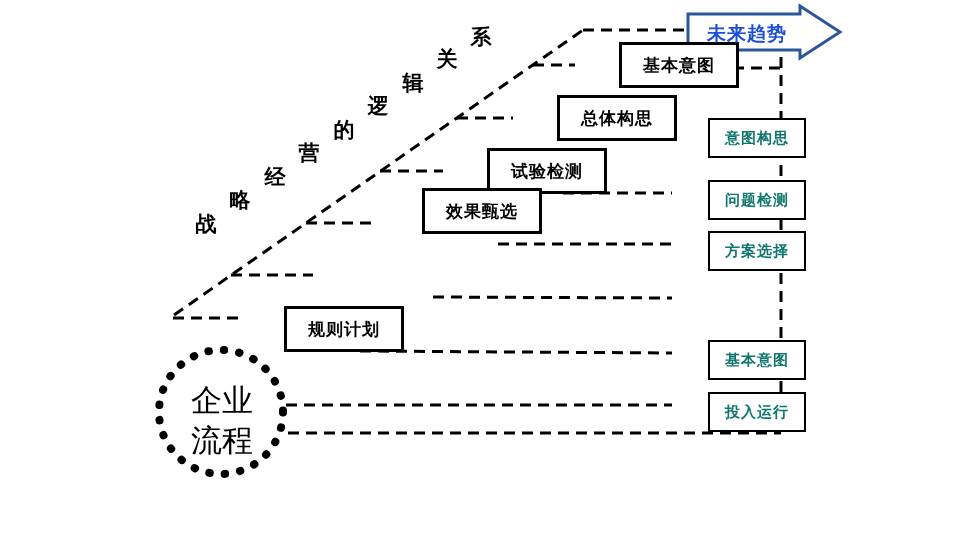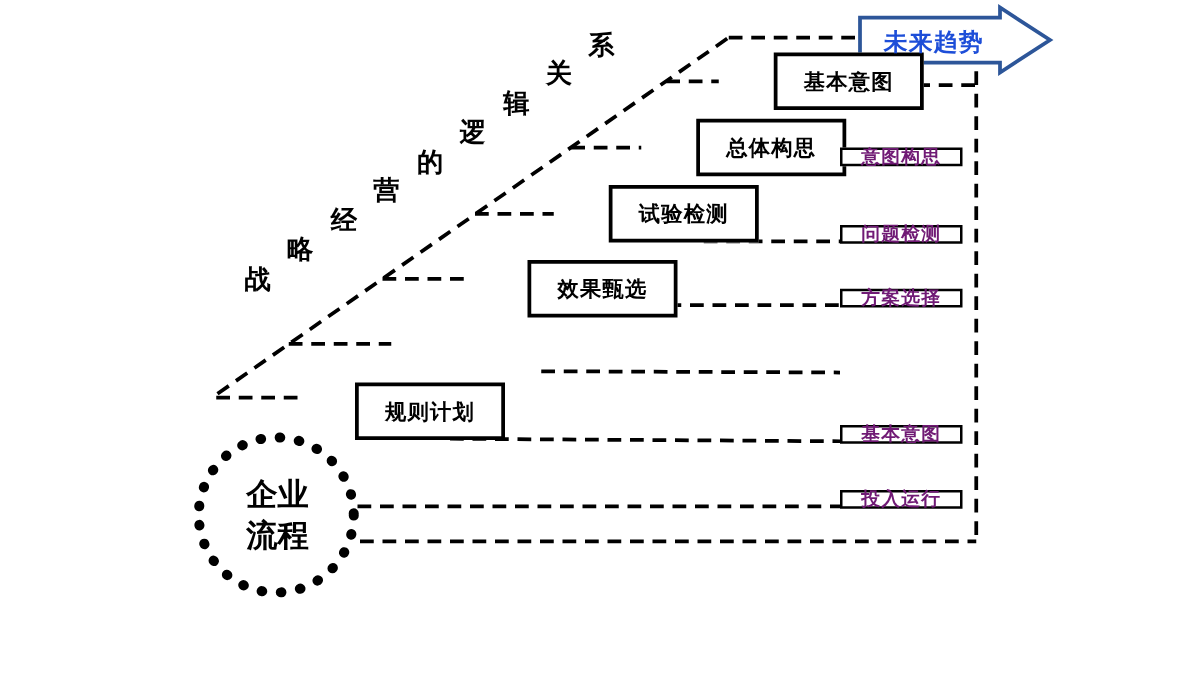--- a/index.html
+++ b/index.html
@@ -9,32 +9,32 @@
     margin:0 auto;
   }
   svg.layer { position:absolute; left:0; top:0; z-index:0; }
   .stage-box {
     position:absolute; width:120px; height:46px; box-sizing:border-box;
     border:3px solid #000; background:#fff; z-index:2;
     display:flex; align-items:center; justify-content:center;
     font-weight:bold; font-size:17px; color:#000; letter-spacing:1px;margin-left:44px;
   }
   .output-box {
-    position:absolute; left:672px; width:98px; height:15px; box-sizing:border-box;
+    position:absolute; left:708px; width:98px; height:40px; box-sizing:border-box;
     border:2px solid #000; background:#fff; z-index:2;
     display:flex; align-items:center; justify-content:center;
-    font-weight:bold; font-size:15px; color:#701a75; letter-spacing:1px;
+    font-weight:bold; font-size:15px; color:#0f766e; letter-spacing:1px;
   }
   .dchar {
     position:absolute; z-index:1; font-weight:bold; font-size:21px; color:#000;
     transform:translate(-50%,-50%); line-height:1;
   }
   .circle-label {
     position:absolute; left:158px; top:380px; width:128px; z-index:2;
-    text-align:center; font-weight:bold; font-size:25px; line-height:1.3; color:#000;
+    text-align:center; font-weight:normal; font-size:31px; line-height:1.3; color:#000;
   }
   .arrow-label {
     position:absolute; left:693px; top:21px; width:108px; z-index:2;
     text-align:center; font-weight:bold; font-size:19px; color:#1d4ed8; letter-spacing:1px;
   }
 </style>
 </head>
 <body>
 
 <div class="canvas">
@@ -77,21 +77,21 @@
   <span class="dchar" style="left:309px;top:153px">营</span>
   <span class="dchar" style="left:344px;top:130px">的</span>
   <span class="dchar" style="left:378px;top:106px">逻</span>
   <span class="dchar" style="left:413px;top:83px">辑</span>
   <span class="dchar" style="left:447px;top:59px">关</span>
   <span class="dchar" style="left:481px;top:37px">系</span>
 
   <div class="stage-box" style="left:575px;top:42px">基本意图</div>
   <div class="stage-box" style="left:443px;top:148px">试验检测</div>
   <div class="stage-box" style="left:513px;top:95px">总体构思</div>
-  <div class="stage-box" style="left:378px;top:208px">效果甄选</div>
+  <div class="stage-box" style="left:378px;top:188px">效果甄选</div>
   <div class="stage-box" style="left:240px;top:306px">规则计划</div>
 
   <div class="output-box" style="top:118px">意图构思</div>
   <div class="output-box" style="top:180px">问题检测</div>
   <div class="output-box" style="top:231px">方案选择</div>
   <div class="output-box" style="top:340px">基本意图</div>
   <div class="output-box" style="top:392px">投入运行</div>
 
   <div class="circle-label">
     <div>企业</div>

